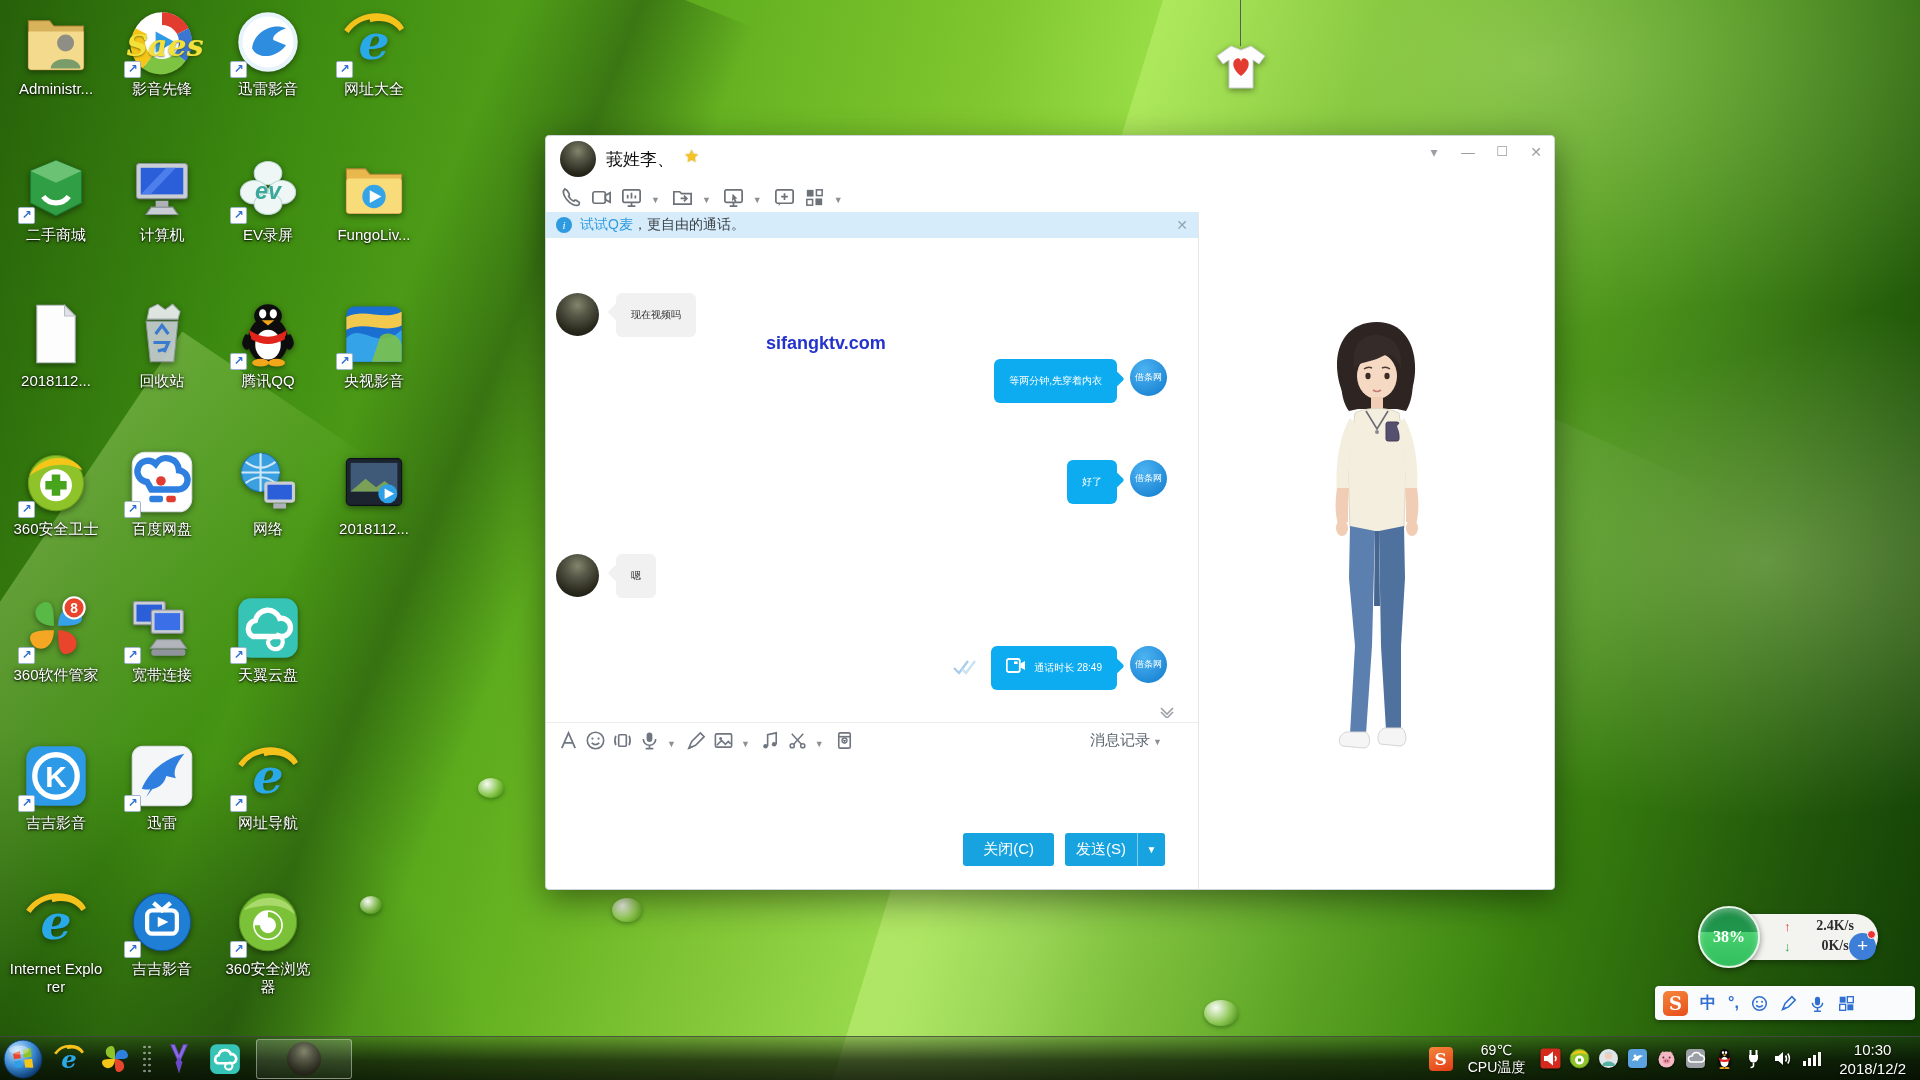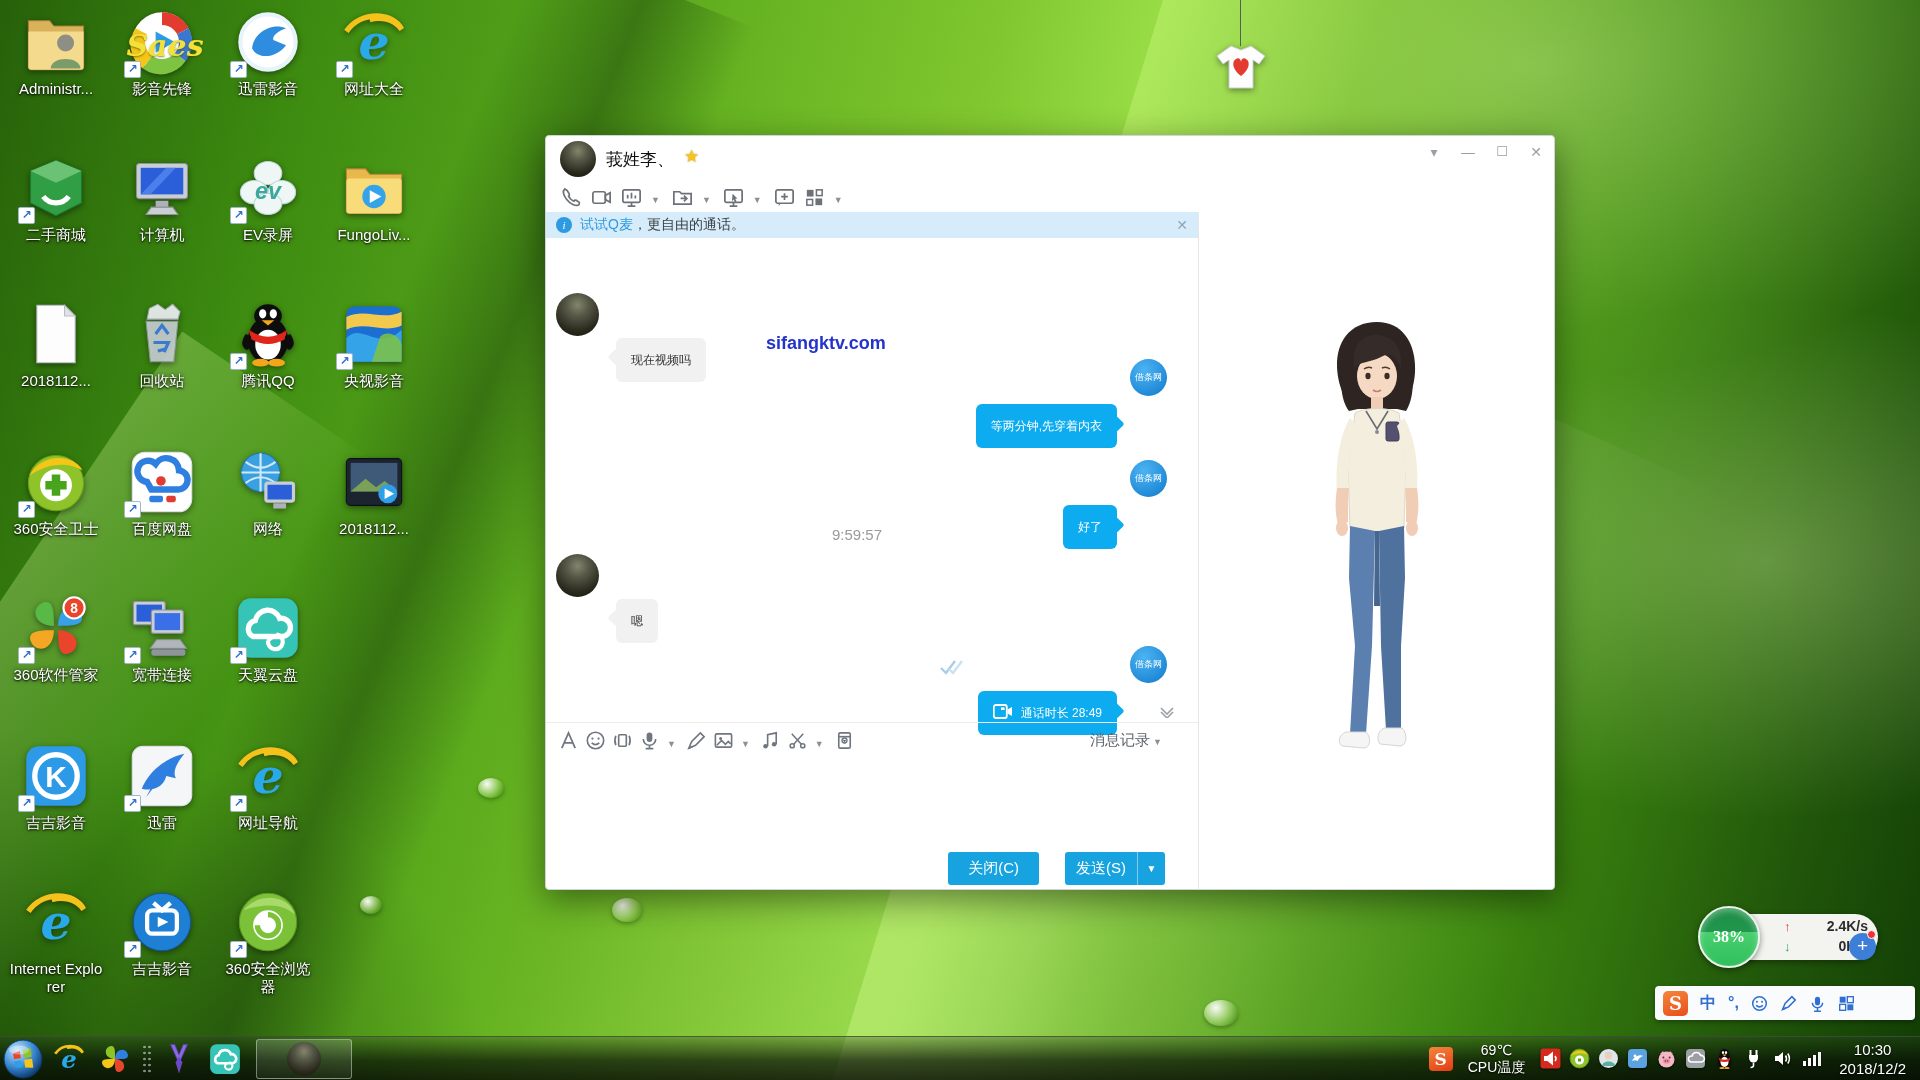--- a/index.html
+++ b/index.html
@@ -70,59 +70,59 @@
     text-align:center; line-height:16px; margin-right:8px; font-family:"Liberation Serif",serif; }
   .notice-link { color:#2e9ae0; }
   .notice-text { color:#3c4248; }
   .notice-close { margin-left:auto; color:#8fa6b8; font-size:14px; }
 
   .msg-list { position:relative; height:484px; background:#fff; }
   .msg-row { position:absolute; }
   .av40 { width:43px; height:43px; }
   .av-out { width:37px; height:37px; border-radius:50%; background:radial-gradient(circle at 38% 30%, #4db4f2, #1e88d6 75%);
     color:#fff; font-size:9px; display:flex; align-items:center; justify-content:center; letter-spacing:0; }
-  .bub { position:relative; border-radius:6px; font-size:12px; padding:12px 15px; line-height:20px;margin-top:45px; }
+  .bub { position:relative; border-radius:6px; font-size:10px; padding:12px 15px; line-height:20px; }
   .bub-in { background:#f1f1f1; color:#333; }
   .bub-in::before { content:""; position:absolute; left:-6px; top:13px; width:12px; height:12px; background:#f1f1f1;
     transform:rotate(45deg); border-radius:2px; }
   .bub-out { background:#0dacf0; color:#fff; }
   .bub-out::after { content:""; position:absolute; right:-5px; top:14px; width:12px; height:12px; background:#0dacf0;
     transform:rotate(45deg); border-radius:2px; }
   .msg-in { display:flex; gap:17px; align-items:flex-start; left:10px; }
   .msg-out { right:31px; display:flex; gap:13px; align-items:flex-start; }
   .msg-time { left:0; right:30px; text-align:center; color:#9a9a9a; font-size:15px; }
   .watermark { position:absolute; left:220px; top:95px; color:#2433cc; font-size:18px; font-weight:bold; }
   .call-check { margin-top:12px; }
   .call-cam { display:inline-block; vertical-align:-2px; margin-right:8px; }
   .scroll-down { position:absolute; left:613px; top:466px; color:#9aa0a6; }
 
   .input-toolbar { height:36px; border-top:1px solid #ececec; display:flex; align-items:center; padding-left:12px; gap:6px; position:relative; }
   .it-ic { display:flex; align-items:center; color:#707680; font-size:19px; }
   .it-ic svg { width:21px; height:21px; }
   .history-btn { position:absolute; right:32px; top:8px; color:#5a646e; font-size:15px; }
   .history-btn .tb-caret { margin-left:3px; }
 
-  .btn-row { position:absolute; right:33px; bottom:5px; display:flex; gap:26px; }
+  .btn-row { position:absolute; right:33px; bottom:24px; display:flex; gap:11px; }
   .qbtn { height:33px; background:#17a3e0; color:#fff; font-size:15px; border:none; border-radius:3px; padding:0 20px; }
   .send-group { display:flex; }
   .send-main { border-radius:3px 0 0 3px; padding:0 11px; }
   .send-caret { width:28px; background:#17a3e0; border-left:1px solid rgba(255,255,255,.45); border-radius:0 3px 3px 0;
     color:#fff; font-size:10px; display:flex; align-items:center; justify-content:center; }
 
   #show-girl { position:absolute; left:50%; transform:translateX(-50%); top:104px; width:114px; height:452px; }
 
   
   #traffic { position:absolute; left:1698px; top:906px; width:186px; height:68px; }
   #traffic .pill { position:absolute; left:30px; top:8px; width:150px; height:46px; background:#f3f4f0; border-radius:23px;
     box-shadow:0 2px 6px rgba(0,0,0,.4); }
   #traffic .ball { position:absolute; left:0; top:0; width:62px; height:62px; border-radius:50%;
     background:linear-gradient(180deg,#1e8c46 0%,#20984d 42%,#49cf6e 42%,#2fbf5c 100%);
     border:2px solid #e9f5ea; box-shadow:0 2px 6px rgba(0,0,0,.45), inset 0 3px 6px rgba(255,255,255,.35);
     color:#fff; font-size:16px; font-weight:bold; display:flex; align-items:center; justify-content:center;font-family:Liberation Serif, serif; }
-  .speed-line { position:absolute; left:74px; font-size:14px; color:#2c2c2c; font-weight:bold; width:66px; text-align:right; }
+  .speed-line { position:absolute; left:74px; font-size:14px; color:#2c2c2c; font-weight:bold; width:66px; text-align:center;font-family:Liberation Serif, serif; }
   .speed-arrow { position:absolute; left:56px; font-size:13px; font-weight:bold; }
   #traffic .plus { position:absolute; right:2px; top:19px; width:27px; height:27px; border-radius:50%; background:#3d7fd8;
     color:#fff; font-size:19px; line-height:25px; text-align:center; }
   #traffic .dot { position:absolute; right:2px; top:16px; width:9px; height:9px; border-radius:50%; background:#e33; border:1px solid #fff; }
 
   
   #ime-bar { position:absolute; left:1655px; top:986px; width:260px; height:34px; background:#fafbfd; border-radius:4px;
     box-shadow:0 2px 5px rgba(0,0,0,.35); display:flex; align-items:center; padding:0 8px; gap:12px; }
   .ime-s { width:25px; height:25px; border-radius:5px; background:linear-gradient(160deg,#f5863c,#e84e1b);
     color:#fff; font-weight:bold; font-size:18px; text-align:center; line-height:25px; font-family:"DejaVu Serif",serif; }
@@ -492,21 +492,20 @@
               <div class="bub bub-in">现在视频吗</div>
             </div>
             <div class="msg-row msg-out" style="top: 121px;">
               <div class="bub bub-out">等两分钟,先穿着内衣</div>
               <div class="av-out">借条网</div>
             </div>
             <div class="msg-row msg-out" style="top: 222px;">
               <div class="bub bub-out">好了</div>
               <div class="av-out">借条网</div>
             </div>
-            <div class="msg-row msg-time" style="top: 288px;">9:59:57</div>
             <div class="msg-row msg-in" style="top: 316px;">
               <div class="avatar-dark av40"></div>
               <div class="bub bub-in">嗯</div>
             </div>
             <div class="msg-row msg-out" style="top: 408px;">
               <span class="call-check"><svg width="26" height="20" viewBox="0 0 26 20">
                   <path d="M2 10 l5 5 9 -12" fill="none" stroke="#a9cde8" stroke-width="2.4"></path>
                   <path d="M10 11 l4 4 9 -12" fill="none" stroke="#c9e2f2" stroke-width="2.4"></path>
                 </svg></span>
               <div class="bub bub-out"><svg class="call-cam" width="20" height="15" viewBox="0 0 20 15">

